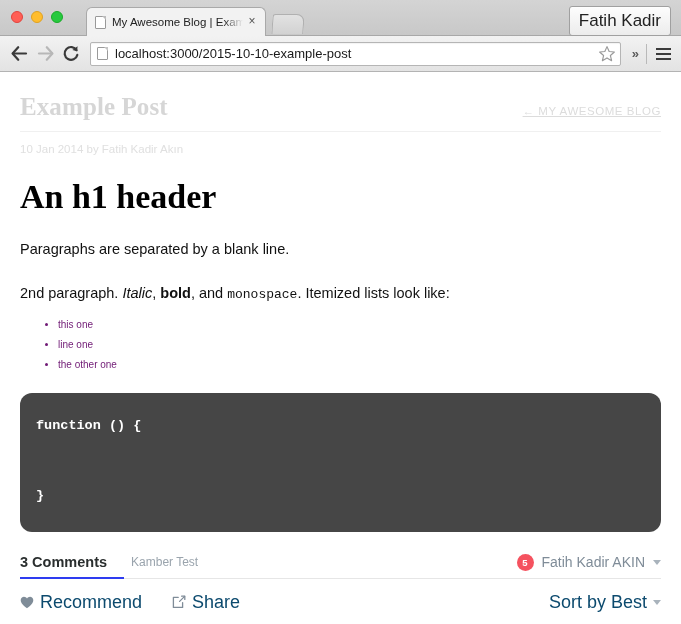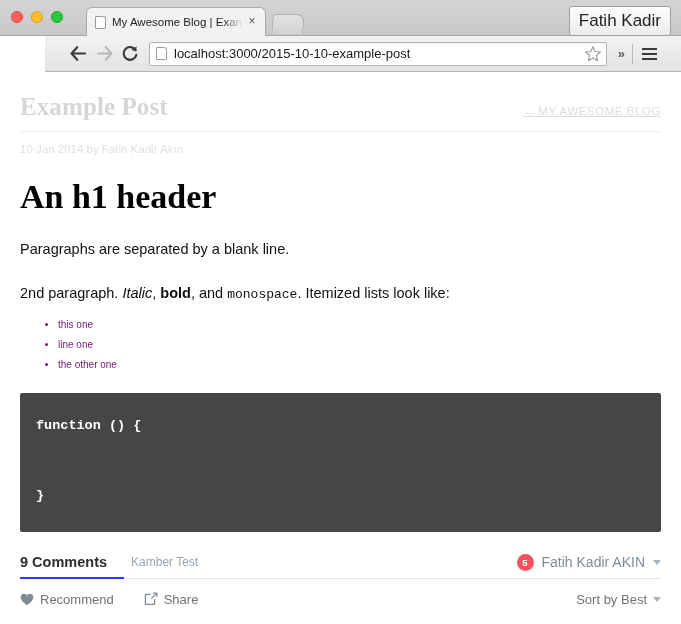--- a/index.html
+++ b/index.html
@@ -85,22 +85,21 @@
     font-size: 17px; color: #222;
     display: flex; align-items: center;
     box-shadow: 0 1px 0 rgba(255,255,255,.6) inset;
   }
 
   #toolbar {
     height: 36px;
     background: linear-gradient(to bottom,#f2f2f2 0%, #e3e3e3 100%);
     border-bottom: 1px solid #b3b3b3;
     display: flex; align-items: center;
-    padding: 0 20px;
-    margin-left: 45px;
+    padding: 0 6px;
   }
   .nav-btn {
     width: 26px; height: 26px; flex: 0 0 auto;
     display: flex; align-items: center; justify-content: center;
   }
   .nav-btn svg { display: block; }
 
   #omnibox {
     flex: 1 1 auto; height: 24px; margin: 0 4px 0 6px;
     background: #fff; border: 1px solid #b5b5b5;
@@ -188,21 +187,21 @@
   }
   #item-list li { margin-bottom: 9px; }
 
   #code-block {
     margin: 23px 0 8px 0;
     background: #464646; color: #fff;
     padding: 15px 32px 18px 16px;
     font-family: "Liberation Mono", monospace;
     font-size: 13.5px; font-weight: bold;
     line-height: 2.6;
-    border-radius: 2px;
+    border-radius: 12px;
     white-space: pre;
   }
 
   
   #disqus { margin-top: 22px; }
   #disqus-tabs {
     display: flex; align-items: center;
     border-bottom: 1px solid #e6e6e6;
     position: relative;
     padding-bottom: 7px;
@@ -228,21 +227,21 @@
   #user-name { font-size: 14px; color: #7f8c98; }
   #user-caret {
     width: 0; height: 0;
     border-left: 4px solid transparent; border-right: 4px solid transparent;
     border-top: 5px solid #a9b3bc;
   }
 
   #disqus-actions {
     display: flex; align-items: center;
     padding-top: 13px;
-    font-size: 13px; color: #737373;
+    font-size: 18px; color: #0c4a6e;
   }
   .action-item { display: flex; align-items: center; gap: 6px; margin-right: 30px; }
   .action-item svg { display: block; }
   #sort-control {
     margin-left: auto; display: flex; align-items: center; gap: 6px;
   }
   #sort-caret {
     width: 0; height: 0;
     border-left: 4px solid transparent; border-right: 4px solid transparent;
     border-top: 5px solid #a9b3bc;
@@ -336,21 +335,21 @@
         <li>the other one</li>
       </ul>
 
       <pre id="code-block">function () {
 
 }</pre>
 
       <div id="disqus">
 
         <div id="disqus-tabs">
-          <span id="comments-count">9 Comments</span>
+          <span id="comments-count">3 Comments</span>
           <span id="forum-name">Kamber Test</span>
           <div id="disqus-user">
             <span id="notif-badge">5</span>
             <span id="user-name">Fatih Kadir AKIN</span>
             <span id="user-caret"></span>
           </div>
         </div>
 
         <div id="disqus-actions">
           <div class="action-item">

